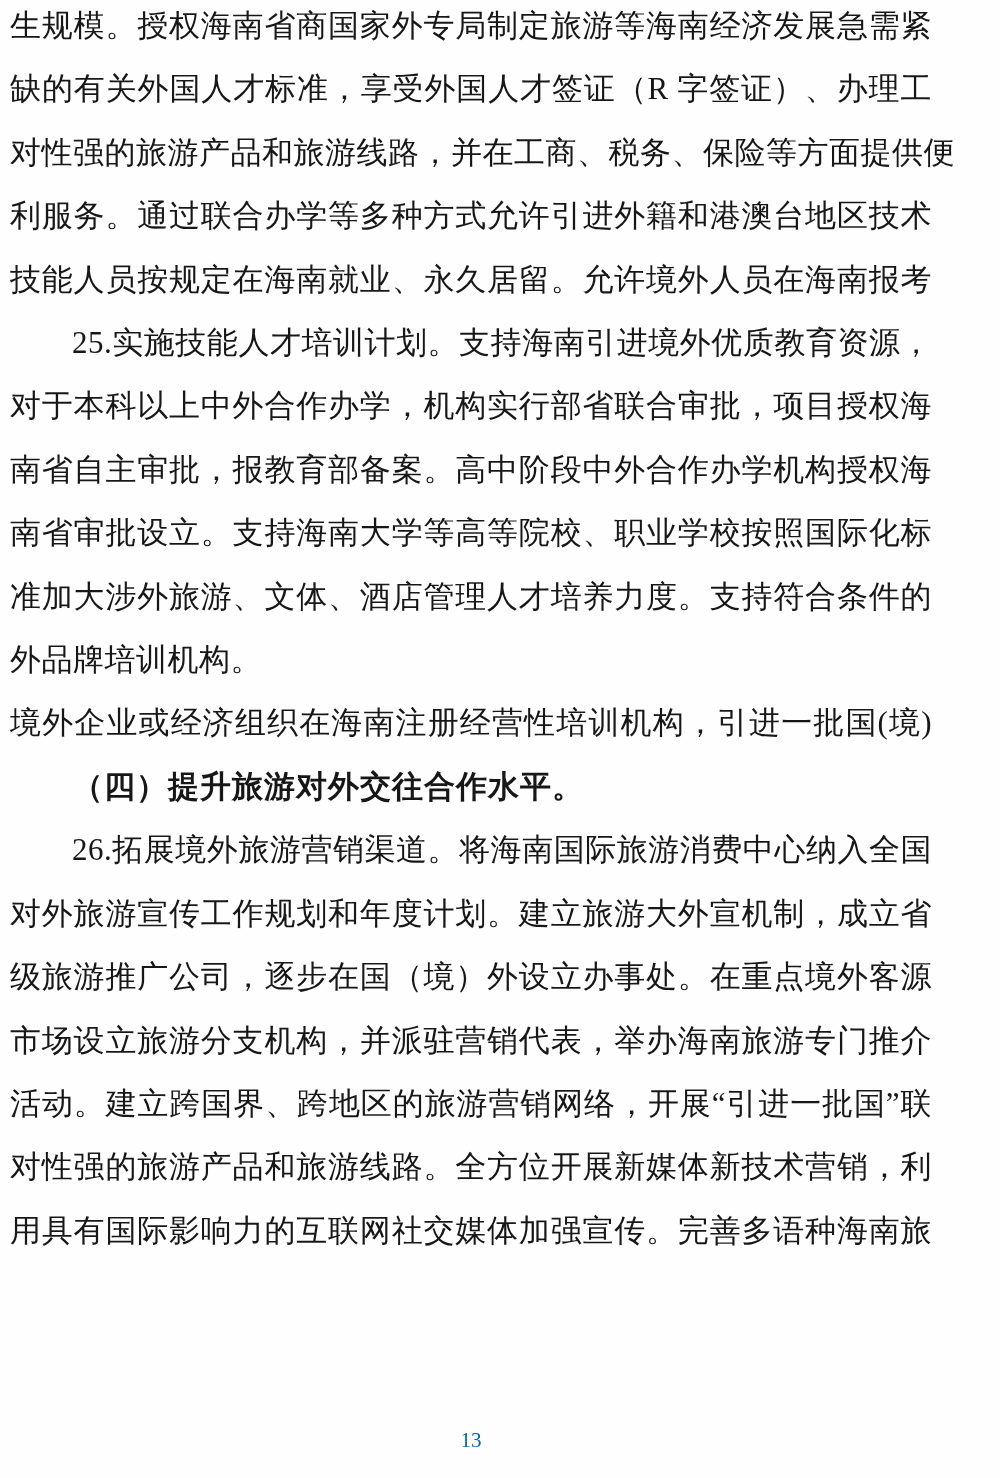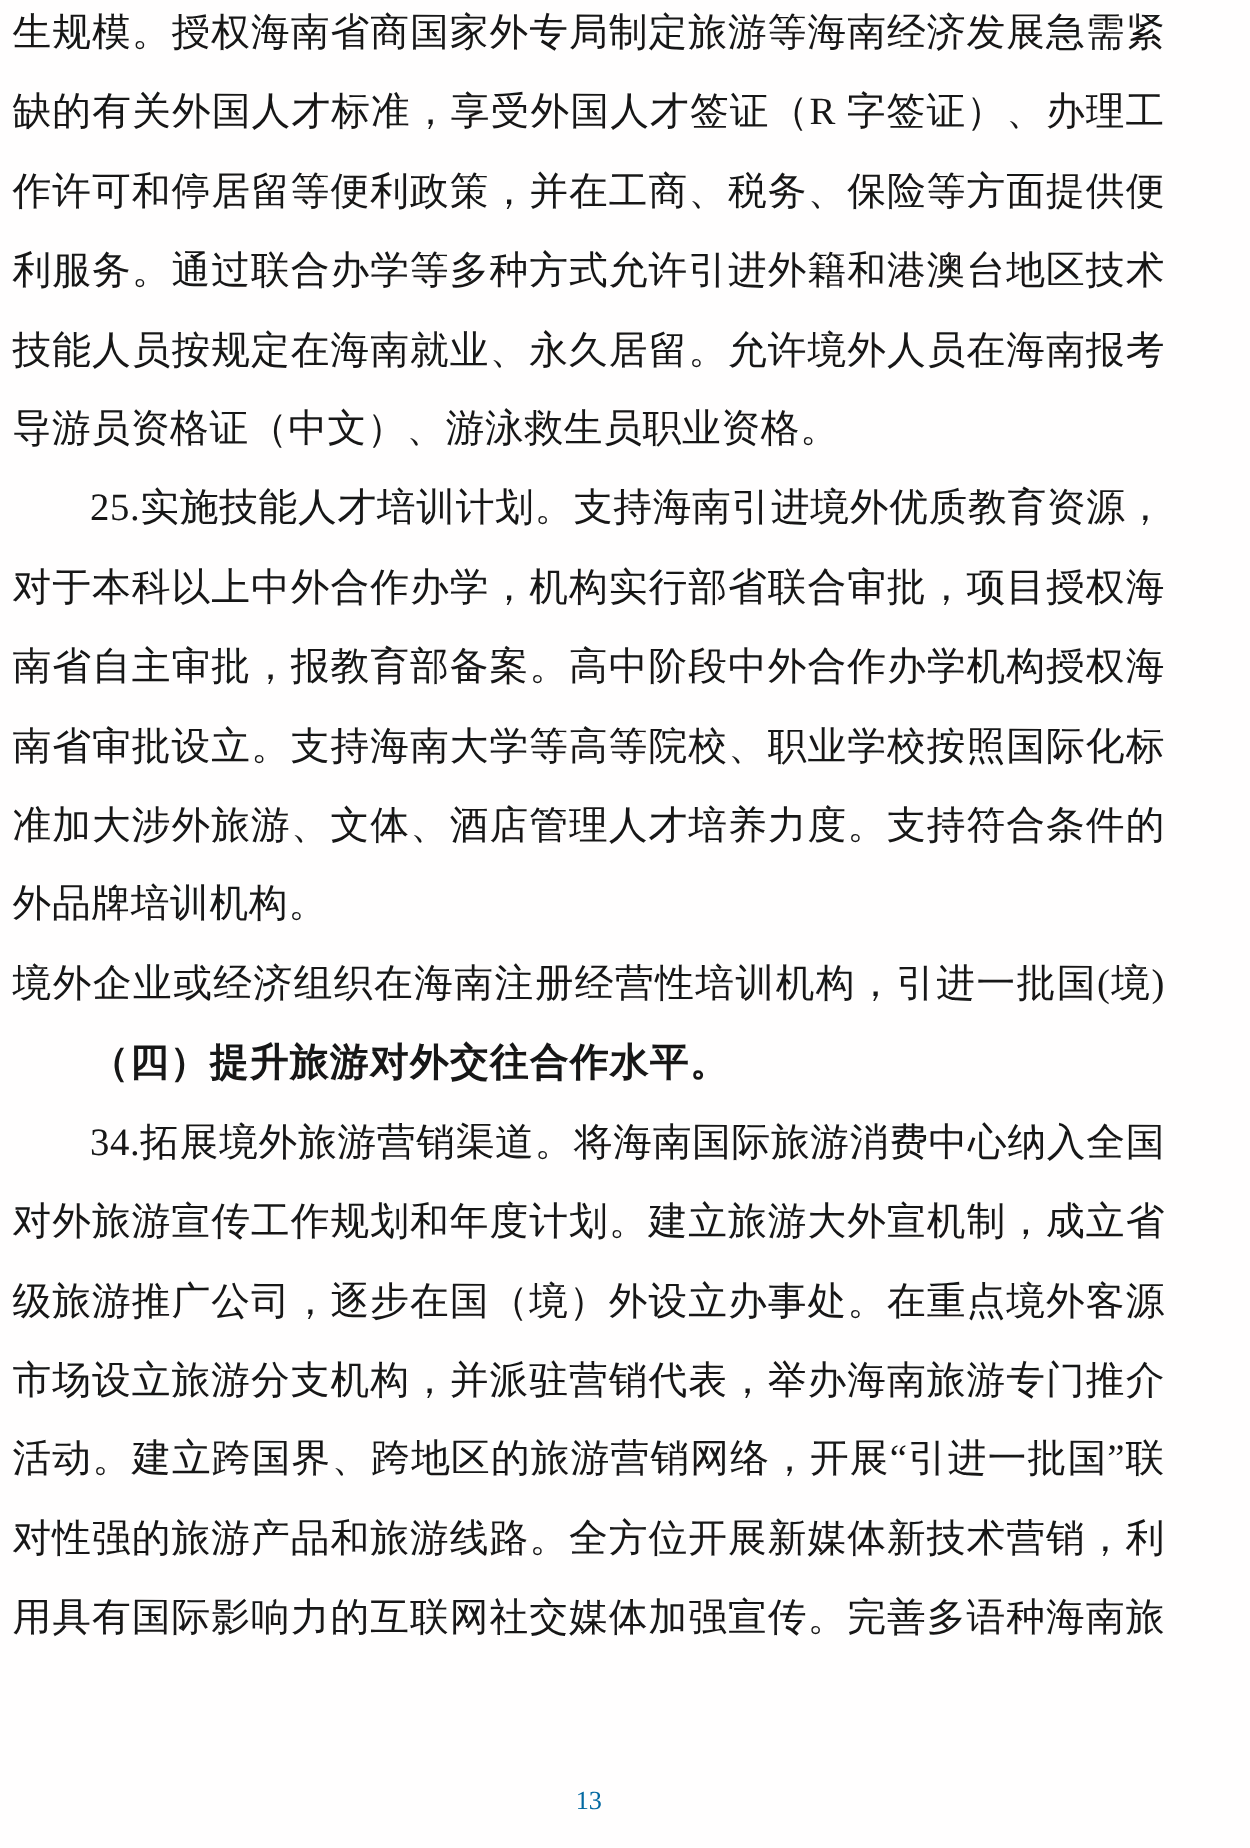--- a/index.html
+++ b/index.html
@@ -52,33 +52,32 @@
     color: #0369a1;
   }
 </style>
 </head>
 <body>
 
 <div class="page">
   <div class="text-block">
     <div class="line">生规模。授权海南省商国家外专局制定旅游等海南经济发展急需紧</div>
     <div class="line">缺的有关外国人才标准，享受外国人才签证（R 字签证）、办理工</div>
-    <div class="line">作许可和停居留等便利政策，并在工商、税务、保险等方面提供便</div>
+    <div class="line">对性强的旅游产品和旅游线路，并在工商、税务、保险等方面提供便</div>
     <div class="line">利服务。通过联合办学等多种方式允许引进外籍和港澳台地区技术</div>
     <div class="line">技能人员按规定在海南就业、永久居留。允许境外人员在海南报考</div>
-    <div class="line noj">导游员资格证（中文）、游泳救生员职业资格。</div>
     <div class="line indent">25.实施技能人才培训计划。支持海南引进境外优质教育资源，</div>
     <div class="line">对于本科以上中外合作办学，机构实行部省联合审批，项目授权海</div>
     <div class="line">南省自主审批，报教育部备案。高中阶段中外合作办学机构授权海</div>
     <div class="line">南省审批设立。支持海南大学等高等院校、职业学校按照国际化标</div>
     <div class="line">准加大涉外旅游、文体、酒店管理人才培养力度。支持符合条件的</div>
     <div class="line noj">外品牌培训机构。</div>
     <div class="line">境外企业或经济组织在海南注册经营性培训机构，引进一批国(境)</div>
     <div class="line noj indent heading">（四）提升旅游对外交往合作水平。</div>
-    <div class="line indent">34.拓展境外旅游营销渠道。将海南国际旅游消费中心纳入全国</div>
+    <div class="line indent">26.拓展境外旅游营销渠道。将海南国际旅游消费中心纳入全国</div>
     <div class="line">对外旅游宣传工作规划和年度计划。建立旅游大外宣机制，成立省</div>
     <div class="line">级旅游推广公司，逐步在国（境）外设立办事处。在重点境外客源</div>
     <div class="line">市场设立旅游分支机构，并派驻营销代表，举办海南旅游专门推介</div>
     <div class="line">活动。建立跨国界、跨地区的旅游营销网络，开展“引进一批国”联</div>
     <div class="line">对性强的旅游产品和旅游线路。全方位开展新媒体新技术营销，利</div>
     <div class="line">用具有国际影响力的互联网社交媒体加强宣传。完善多语种海南旅</div>
   </div>
   <div class="page-number">13</div>
 </div>
 

